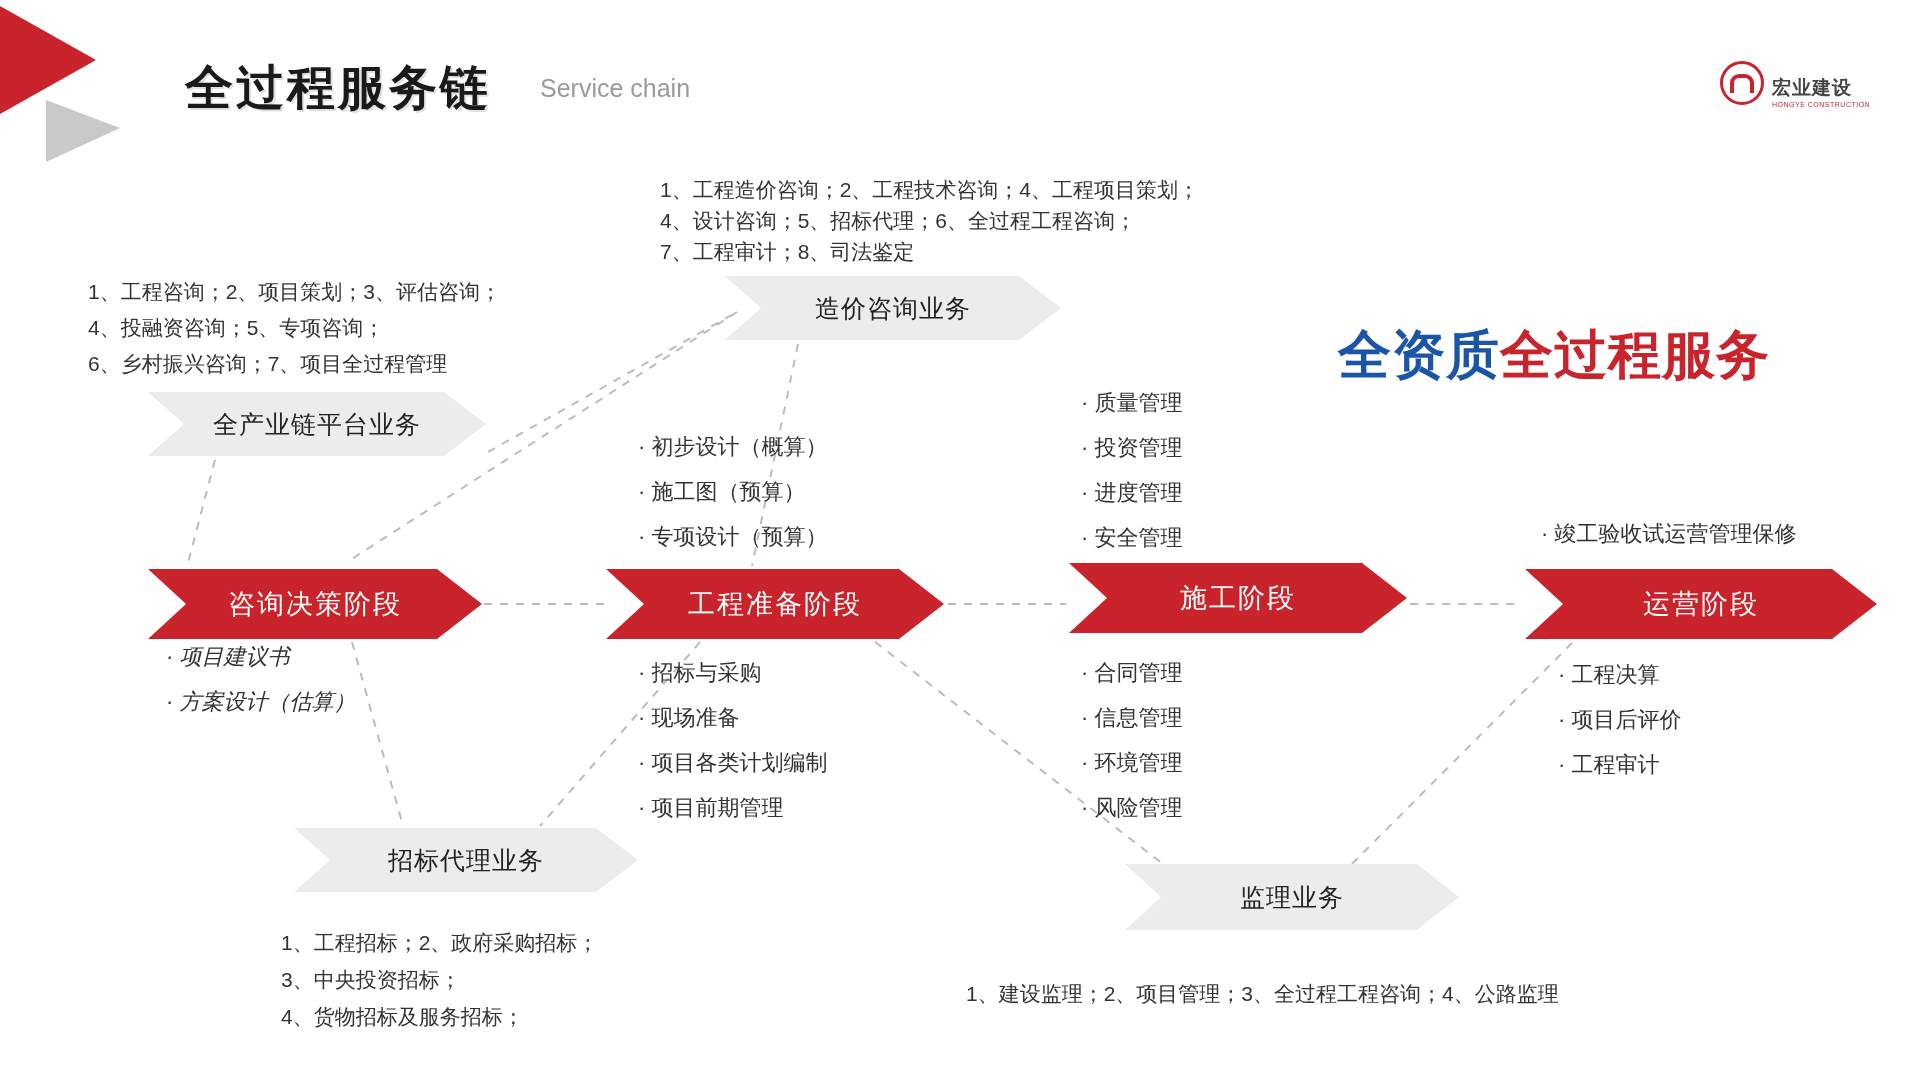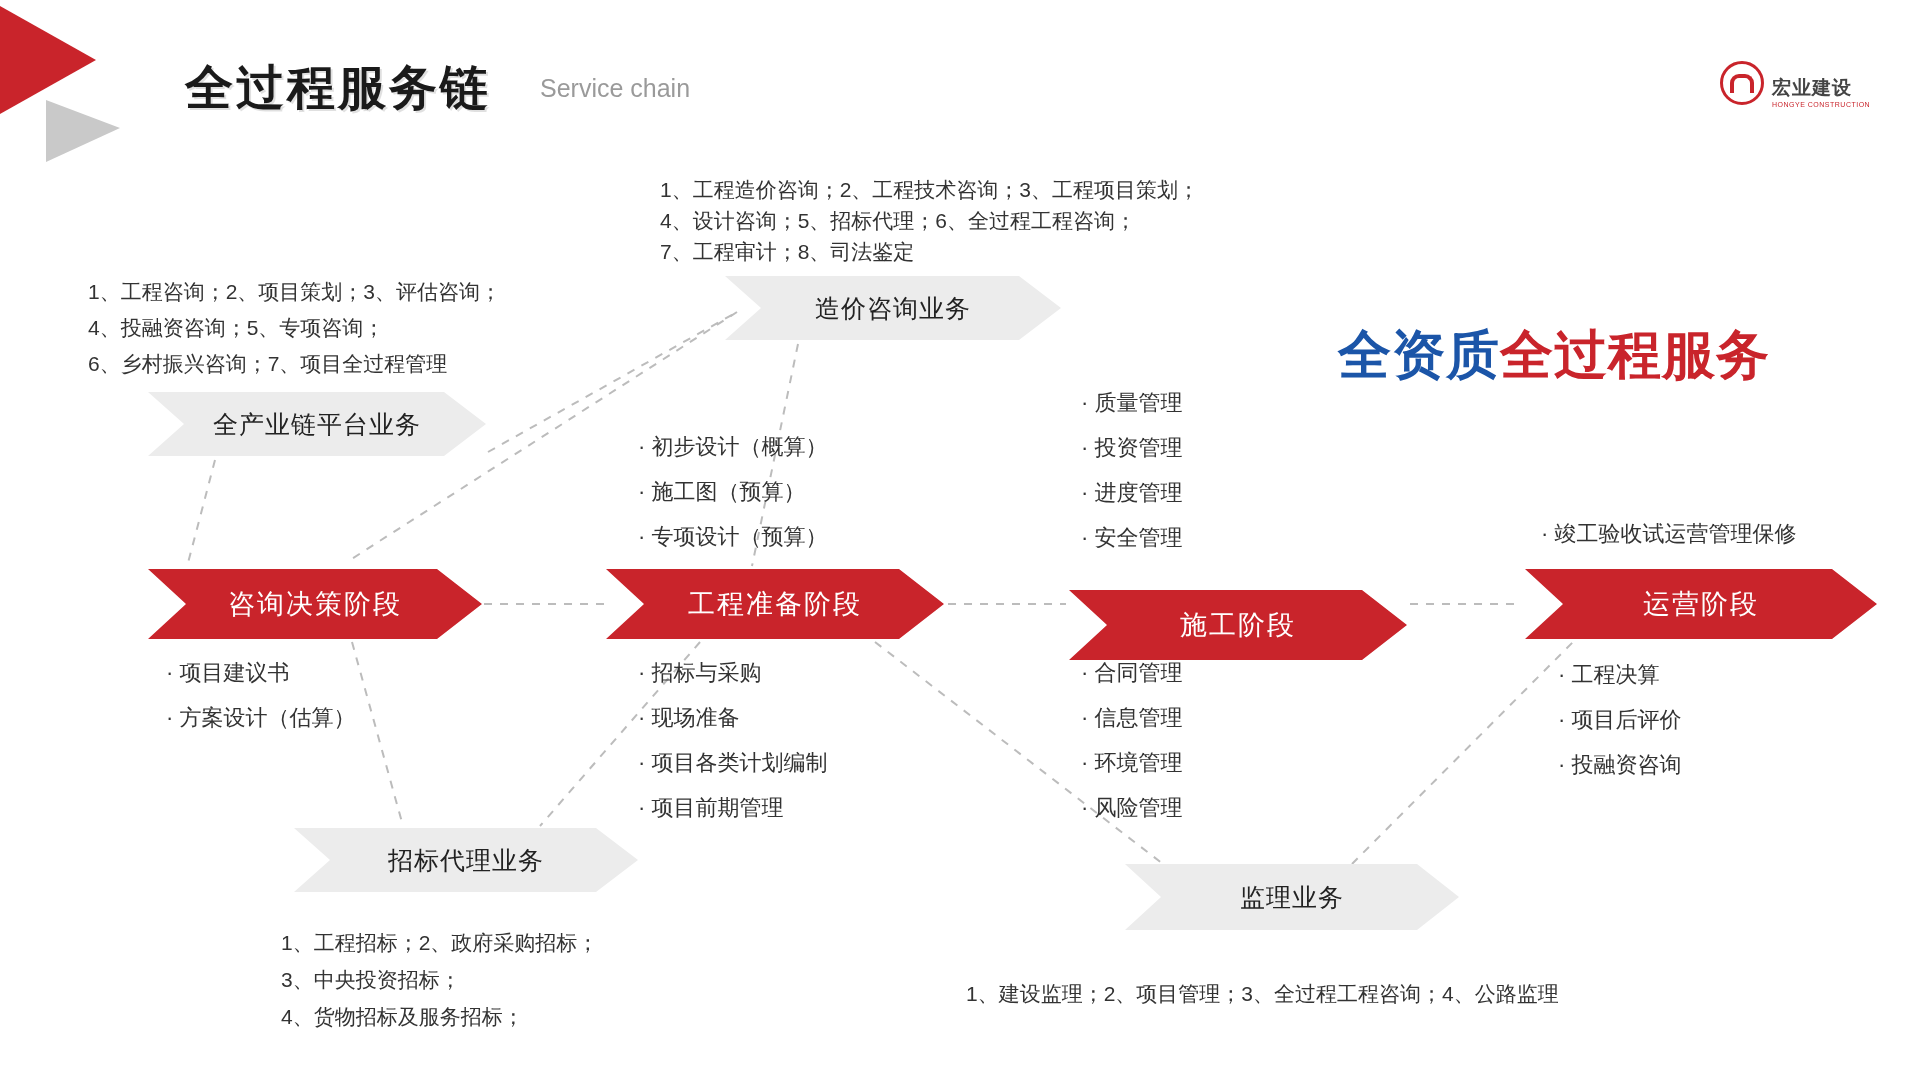--- a/index.html
+++ b/index.html
@@ -94,34 +94,34 @@
   <div class="arrow gray" style="left:1125px;top:864px;width:334px;height:66px;">
     <span>监理业务</span>
   </div>
 
   <div class="arrow red" style="left:148px;top:569px;width:334px;">
     <span>咨询决策阶段</span>
   </div>
   <div class="arrow red" style="left:606px;top:569px;width:338px;">
     <span>工程准备阶段</span>
   </div>
-  <div class="arrow red" style="left:1069px;top:590px;width:338px;">
+  <div class="arrow red" style="left:1069px;top:563px;width:338px;">
     <span>施工阶段</span>
   </div>
   <div class="arrow red" style="left:1525px;top:569px;width:352px;">
     <span>运营阶段</span>
   </div>
 
   <div class="note" style="left:88px;top:274px;line-height:36px;">
     <div>1、工程咨询；2、项目策划；3、评估咨询；</div>
     <div>4、投融资咨询；5、专项咨询；</div>
     <div>6、乡村振兴咨询；7、项目全过程管理</div>
   </div>
   <div class="note" style="left:660px;top:174px;line-height:31px;">
-    <div>1、工程造价咨询；2、工程技术咨询；3、工程项目策划；</div>
+    <div>1、工程造价咨询；2、工程技术咨询；4、工程项目策划；</div>
     <div>4、设计咨询；5、招标代理；6、全过程工程咨询；</div>
     <div>7、工程审计；8、司法鉴定</div>
   </div>
   <div class="note" style="left:281px;top:924px;line-height:37px;">
     <div>1、工程招标；2、政府采购招标；</div>
     <div>3、中央投资招标；</div>
     <div>4、货物招标及服务招标；</div>
   </div>
   <div class="note" style="left:966px;top:978px;line-height:32px;">
     <div>1、建设监理；2、项目管理；3、全过程工程咨询；4、公路监理</div>
@@ -135,35 +135,35 @@
   <div class="blist" style="left:1081px;top:380px;line-height:45px;">
     <div>· 质量管理</div>
     <div>· 投资管理</div>
     <div>· 进度管理</div>
     <div>· 安全管理</div>
   </div>
   <div class="blist" style="left:1541px;top:518px;line-height:32px;">
     <div>· 竣工验收试运营管理保修</div>
   </div>
 
-  <div class="blist" style="left:166px;top:650px;line-height:45px;">
+  <div class="blist" style="left:166px;top:634px;line-height:45px;font-style:italic;">
     <div>· 项目建议书</div>
     <div>· 方案设计（估算）</div>
   </div>
   <div class="blist" style="left:638px;top:650px;line-height:45px;">
     <div>· 招标与采购</div>
     <div>· 现场准备</div>
     <div>· 项目各类计划编制</div>
     <div>· 项目前期管理</div>
   </div>
   <div class="blist" style="left:1081px;top:650px;line-height:45px;">
     <div>· 合同管理</div>
     <div>· 信息管理</div>
     <div>· 环境管理</div>
     <div>· 风险管理</div>
   </div>
   <div class="blist" style="left:1558px;top:652px;line-height:45px;">
     <div>· 工程决算</div>
     <div>· 项目后评价</div>
-    <div>· 投融资咨询</div>
+    <div>· 工程审计</div>
   </div>
 
 </div>
 
 </body></html>

